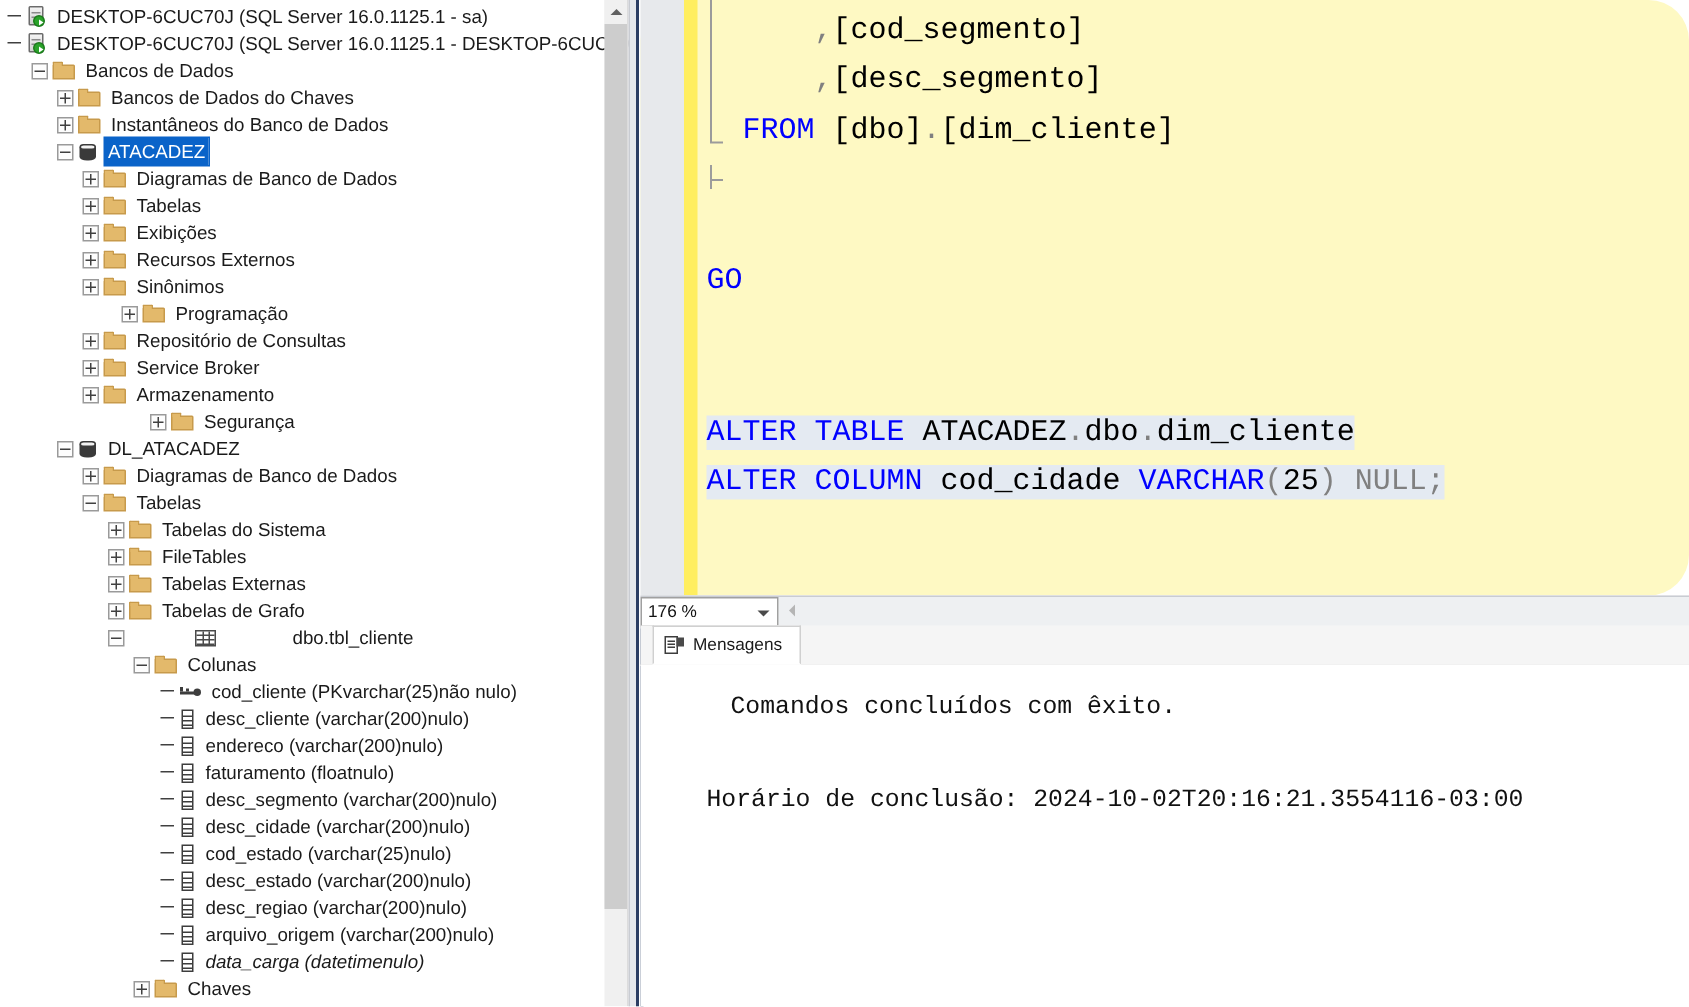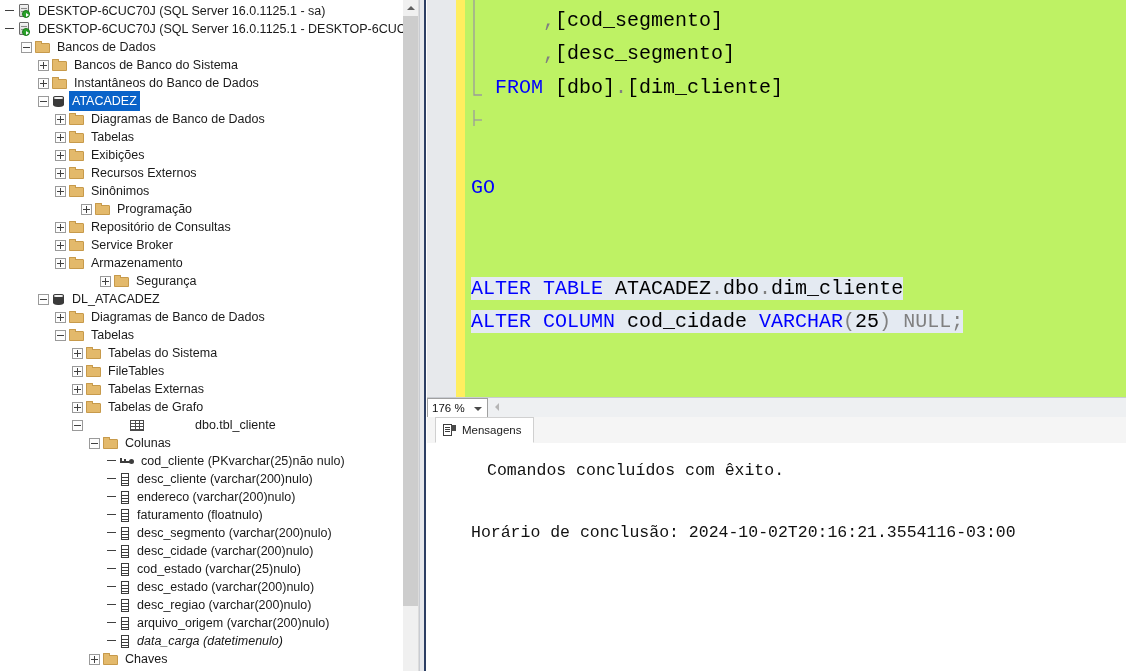--- a/index.html
+++ b/index.html
@@ -131,21 +131,21 @@
 
   
   #splitter{
     position:absolute;left:419px;top:0;width:6px;height:671px;background:#e6e8ec;
     border-left:1px solid #c9ccd2;
   }
   #splitter .edge{position:absolute;right:0;top:0;width:2px;height:671px;background:#2c3e63;}
 
   
   #editor-pane{
-    position:absolute;left:427px;top:0;width:699px;height:397px;background:#bef264;
+    position:absolute;left:427px;top:0;width:699px;height:397px;background:#fef9c3;border-radius:27px;
   }
   #edit-margin{position:absolute;left:0;top:0;width:29px;height:397px;background:#e7e9ec;}
   #change-bar{position:absolute;left:29px;top:0;width:9px;height:397px;background:#ffee5f;}
   #code{
     position:absolute;left:38px;top:0;right:0;bottom:0;overflow:hidden;
     font-family:"Liberation Mono", monospace;font-size:20px;line-height:33.5px;
     color:#000000;white-space:pre;
   }
   #code .ln{padding-left:6px;height:33.5px;}
   .kw{color:#0000ff;}
@@ -156,21 +156,21 @@
   
   #results-pane{
     position:absolute;left:427px;top:397px;width:699px;height:274px;background:#ffffff;
   }
   #zoombar{
     position:absolute;left:0;top:0;width:699px;height:20px;
     background:#eef0f2;border-top:1px solid #c9ccd2;border-bottom:1px solid #c9ccd2;
     display:flex;align-items:stretch;
   }
   #zoom-combo{
-    width:61px;height:20px;background:#ffffff;border:1px solid #a0a0a0;box-sizing:border-box;
+    width:92px;height:20px;background:#ffffff;border:1px solid #a0a0a0;box-sizing:border-box;
     display:flex;align-items:center;font-size:11.5px;color:#111;padding-left:4px;position:relative;
   }
   #zoom-combo .arrow{
     position:absolute;right:5px;top:8px;
     border-left:4px solid transparent;border-right:4px solid transparent;border-top:4px solid #4a4a4a;
   }
   #hscroll-left{
     width:14px;height:18px;background:#eef0f2;display:flex;align-items:center;justify-content:center;margin-left:2px;
   }
   #hscroll-left::after{
@@ -233,21 +233,21 @@
             <b></b>
           </span>
           <span class="lbl">Bancos de Dados</span>
         </div>
         <div class="node" style="padding-left: 38px;">
           <span class="expander plus"></span>
           <span class="ico ic-folder">
             <i></i>
             <b></b>
           </span>
-          <span class="lbl">Bancos de Banco do Sistema</span>
+          <span class="lbl">Bancos de Dados do Chaves</span>
         </div>
         <div class="node" style="padding-left: 38px;">
           <span class="expander plus"></span>
           <span class="ico ic-folder">
             <i></i>
             <b></b>
           </span>
           <span class="lbl">Instantâneos do Banco de Dados</span>
         </div>
         <div class="node sel" style="padding-left: 38px;">

